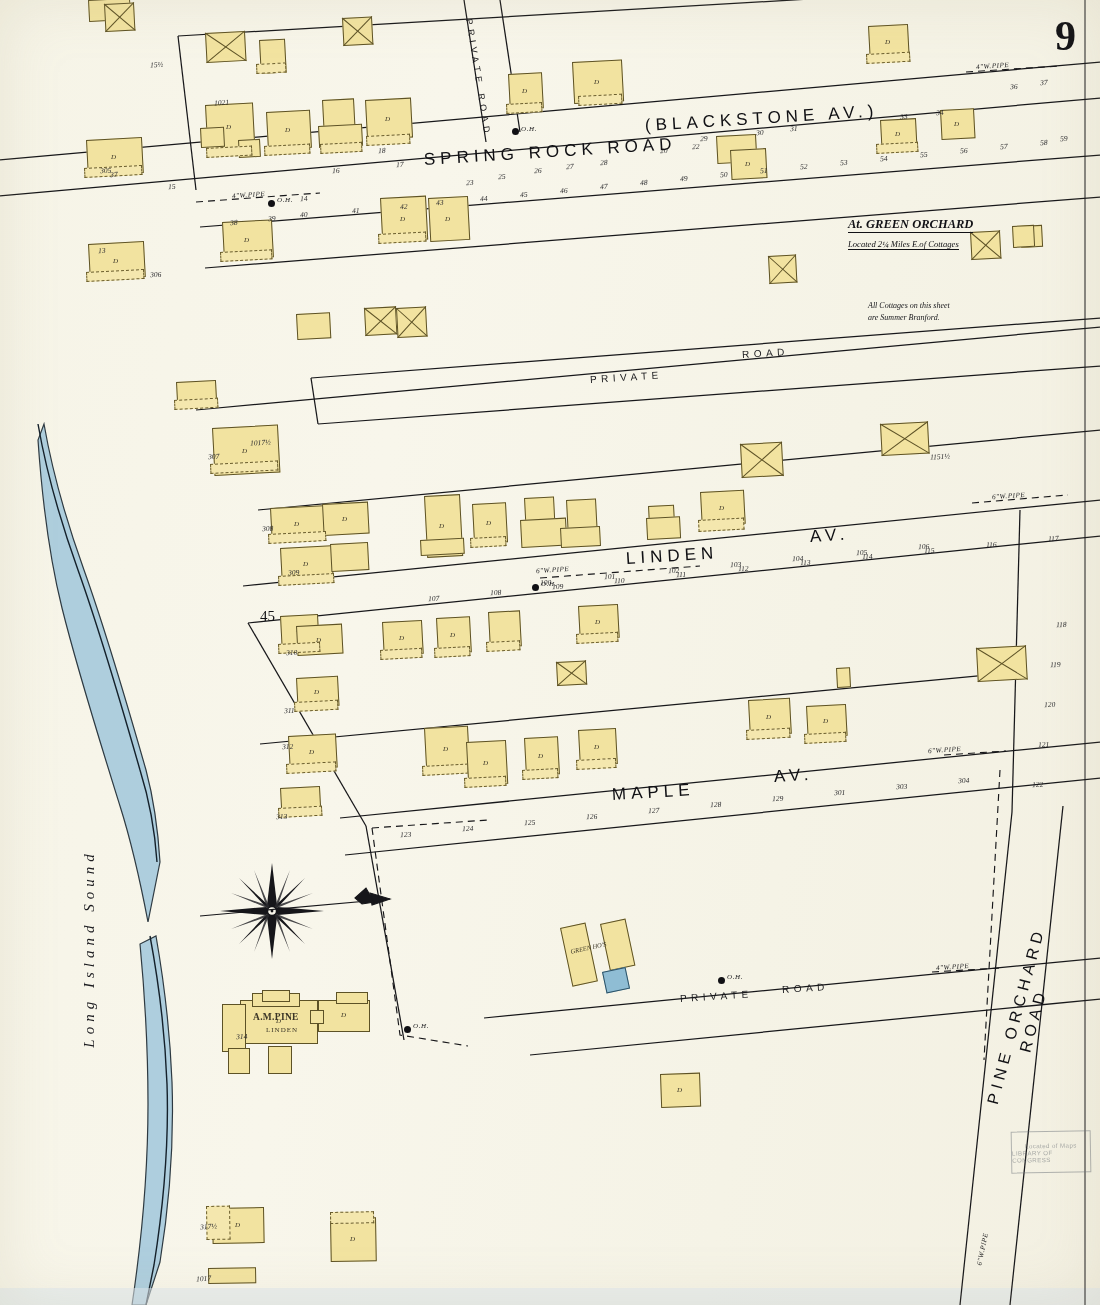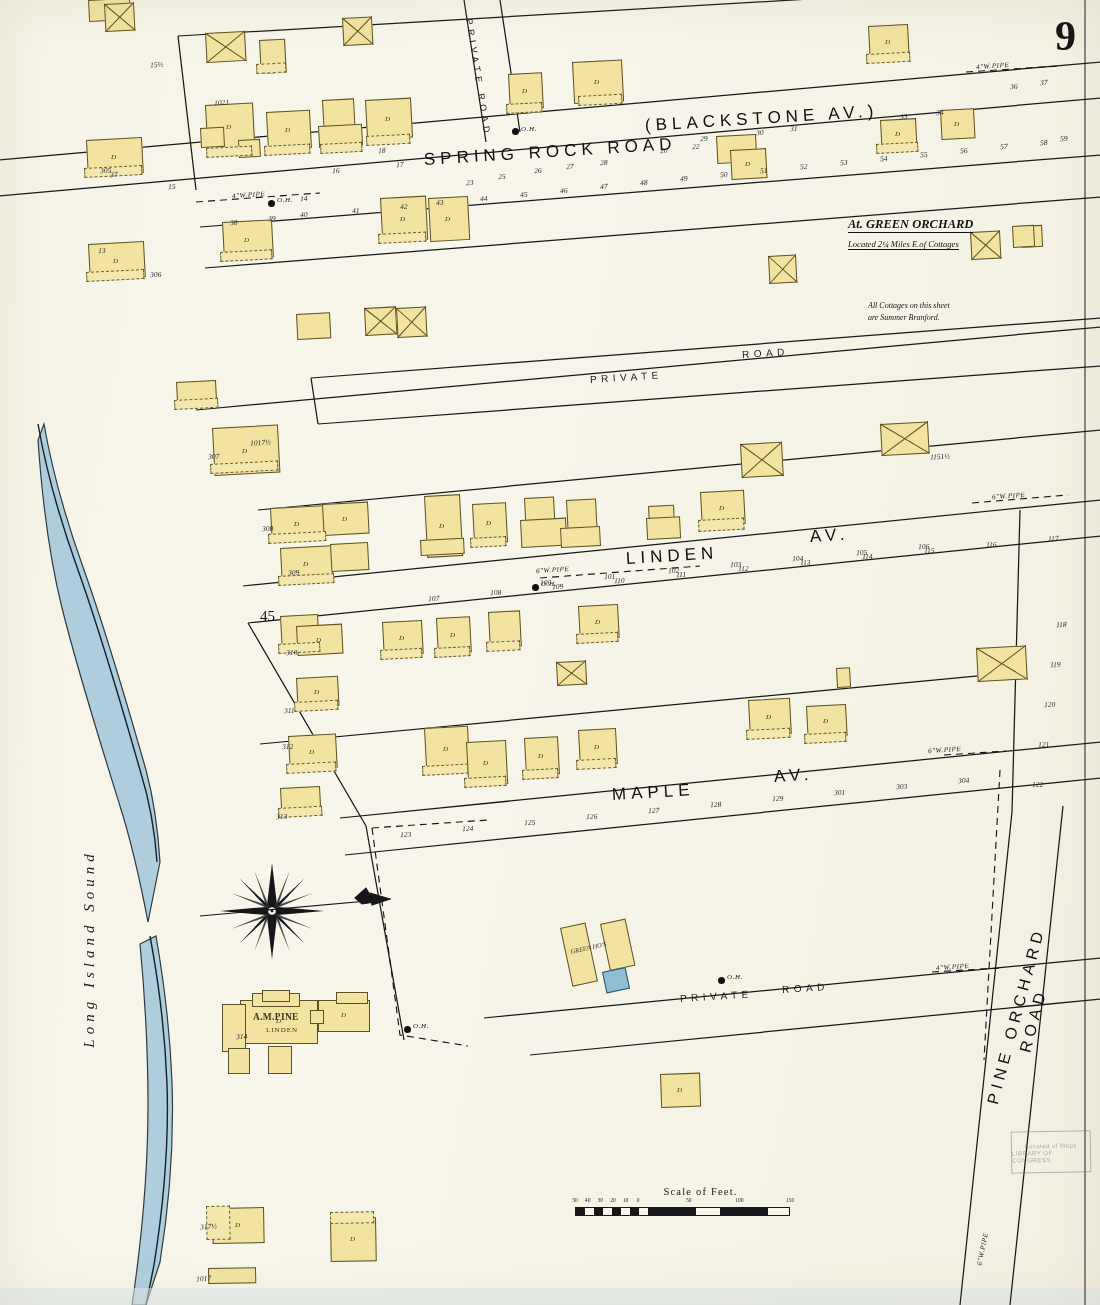--- a/index.html
+++ b/index.html
@@ -569,42 +569,20 @@
     <div class="pipelbl" style="left:541px;top:580px;">O.H.</div>
     <div class="hyd" style="left:718px;top:977px;"></div>
     <div class="pipelbl" style="left:727px;top:973px;">O.H.</div>
     <div class="hyd" style="left:404px;top:1026px;"></div>
     <div class="pipelbl" style="left:413px;top:1022px;">O.H.</div>
 
     <div class="bldlbl" style="left:253px;top:1012px;font-size:9.5px;font-style:normal;font-weight:bold;letter-spacing:.3px;">A.M.PINE</div>
     <div class="bldlbl" style="left:266px;top:1026px;font-size:7px;font-style:normal;letter-spacing:1px;">LINDEN</div>
     <div class="bldlbl" style="left:570px;top:944px;font-size:6.5px;transform:rotate(-12deg);">GREEN HO'S</div>
 
-    <div id="scalebar">
-      <div class="sb-title">Scale of Feet.</div>
-      <div class="sb-ticks" id="sb-ticks">
-          <span style="left: 0px;">50</span>
-          <span style="left: 12.6471px;">40</span>
-          <span style="left: 25.2941px;">30</span>
-          <span style="left: 37.9412px;">20</span>
-          <span style="left: 50.5882px;">10</span>
-          <span style="left: 63.2353px;">0</span>
-          <span style="left: 113.824px;">50</span>
-          <span style="left: 164.412px;">100</span>
-          <span style="left: 215px;">150</span>
-        </div>
-      <div class="sb-bar">
-        <i style="left:0;width:9px;"></i>
-          <i style="left:18px;width:9px;"></i>
-        <i style="left:36px;width:9px;"></i>
-          <i style="left:54px;width:9px;"></i>
-        <i style="left:72px;width:48px;"></i>
-          <i style="left:144px;width:48px;"></i>
-      </div>
-    </div>
 
     <div id="loc-stamp">
       <div>Located of Maps</div>
       <div>LIBRARY OF CONGRESS</div>
     </div>
 
   </div>
 
   <div id="paper-edge"></div>
 </div>

